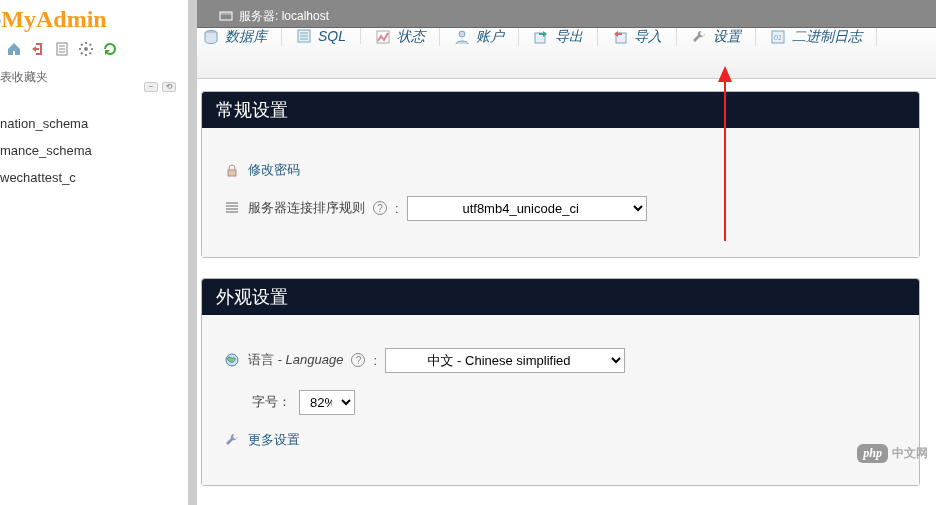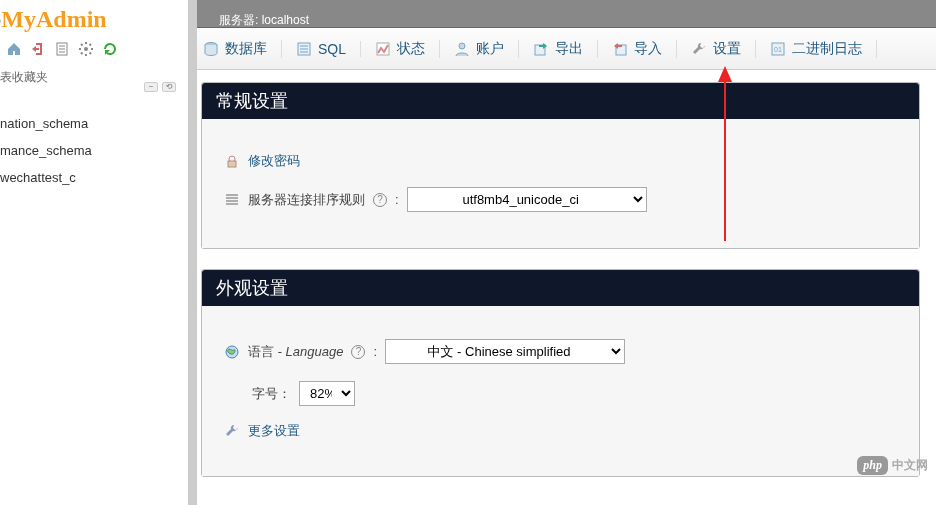--- a/index.html
+++ b/index.html
@@ -12,41 +12,41 @@
   .toolbar-icons { display: flex; gap: 8px; padding: 4px 0 8px 6px; align-items: center; }
   .toolbar-icons svg { width: 16px; height: 16px; cursor: pointer; }
   .fav-label { font-size: 12px; color: #666; padding: 4px 0 6px 0; }
   .mini-btns { display: flex; justify-content: flex-end; gap: 4px; padding-right: 12px; margin-top: -10px; }
   .mini-btns span { background: #eee; border: 1px solid #ccc; width: 14px; height: 10px; border-radius: 2px; font-size: 8px; line-height: 8px; text-align: center; color: #777; cursor: pointer; }
   .tree { padding: 18px 0 0 0; }
   .tree-item { font-size: 13px; color: #333; padding: 6px 0; }
   
   .main { flex: 1; height: 100%; background: #fff; display: flex; flex-direction: column; position: relative; }
   .top-gray { height: 6px; background: #888; }
-  .server-bar { background: #888; color: #fff; height: 22px; display: flex; align-items: flex-start; padding-left: 30px; font-size: 12px; gap: 6px; border-bottom: 1px solid #666; flex-direction: column;}
-  .tabs { display: flex; background: linear-gradient(#fdfdfd,#f0f0f0); border-bottom: 1px solid #ccc; height: 42px; align-items: center; }
+  .server-bar { background: #888; color: #fff; height: 22px; display: flex; align-items: center; padding-left: 30px; font-size: 12px; gap: 6px; border-bottom: 1px solid #666;}
+  .tabs { display: flex; background: linear-gradient(#fdfdfd,#f0f0f0); border-bottom: 1px solid #ccc; height: 51px; align-items: flex-start; font-style: italic; }
   .tab { display: flex; align-items: center; gap: 6px; padding: 0 14px; border-right: 1px solid #ddd; cursor: pointer; color: #235a81; font-size: 14px; }
   .tab .ticon { width: 16px; height: 16px; }
   .content { padding: 12px 16px 0 12px; overflow: auto; position: relative; }
   .panel { border: 1px solid #bbb; border-radius: 3px; background: #f6f6f6; margin-bottom: 20px; }
   .panel-head { background: #0f172a; color: #fff; font-size: 18px; padding: 6px 14px; border-top-left-radius: 3px; border-top-right-radius: 3px; }
   .panel-body { padding: 16px 22px 22px 22px; background: #f6f6f6; }
   .row { display: flex; align-items: center; gap: 8px; margin-bottom: 14px; margin-top: 17px; }
   .link { color: #235a81; cursor: pointer; }
   .italic { font-style: italic; }
   select { font-size: 13px; padding: 3px 6px; border: 1px solid #aaa; background: #fff; }
   .sel-wide { width: 240px; text-align: center; }
   .sel-sm { width: 116px; }
   .sel-xs { width: 56px; }
   ul { list-style: disc; padding-left: 20px; }
   li.row { margin-left: 8px; }
   
   .arrow { position: absolute; left: 526px; top: 66px; pointer-events: none; }
   
-  .watermark { position: absolute; right: 8px; bottom: 30px; display: flex; align-items: center; gap: 4px; font-size: 12px; font-weight: bold; color: #aaa; }
+  .watermark { position: absolute; right: 8px; bottom: 42px; display: flex; align-items: center; gap: 4px; font-size: 12px; font-weight: bold; color: #aaa; }
   .wm-badge { background: #999; color: #fff; padding: 2px 6px; border-radius: 6px; font-style: italic; font-family: Georgia, serif; }
   
   .info { display: inline-flex; width: 14px; height: 14px; border-radius: 50%; border: 1px solid #888; align-items: center; justify-content: center; font-size: 10px; color: #888; cursor: pointer; }
   .left-handle { position: absolute; left: 0; top: 0; width: 8px; height: 100%; background: #ccc; }
 </style>
 </head>
 <body>
 
 <div class="sidebar">
   <div class="logo">

